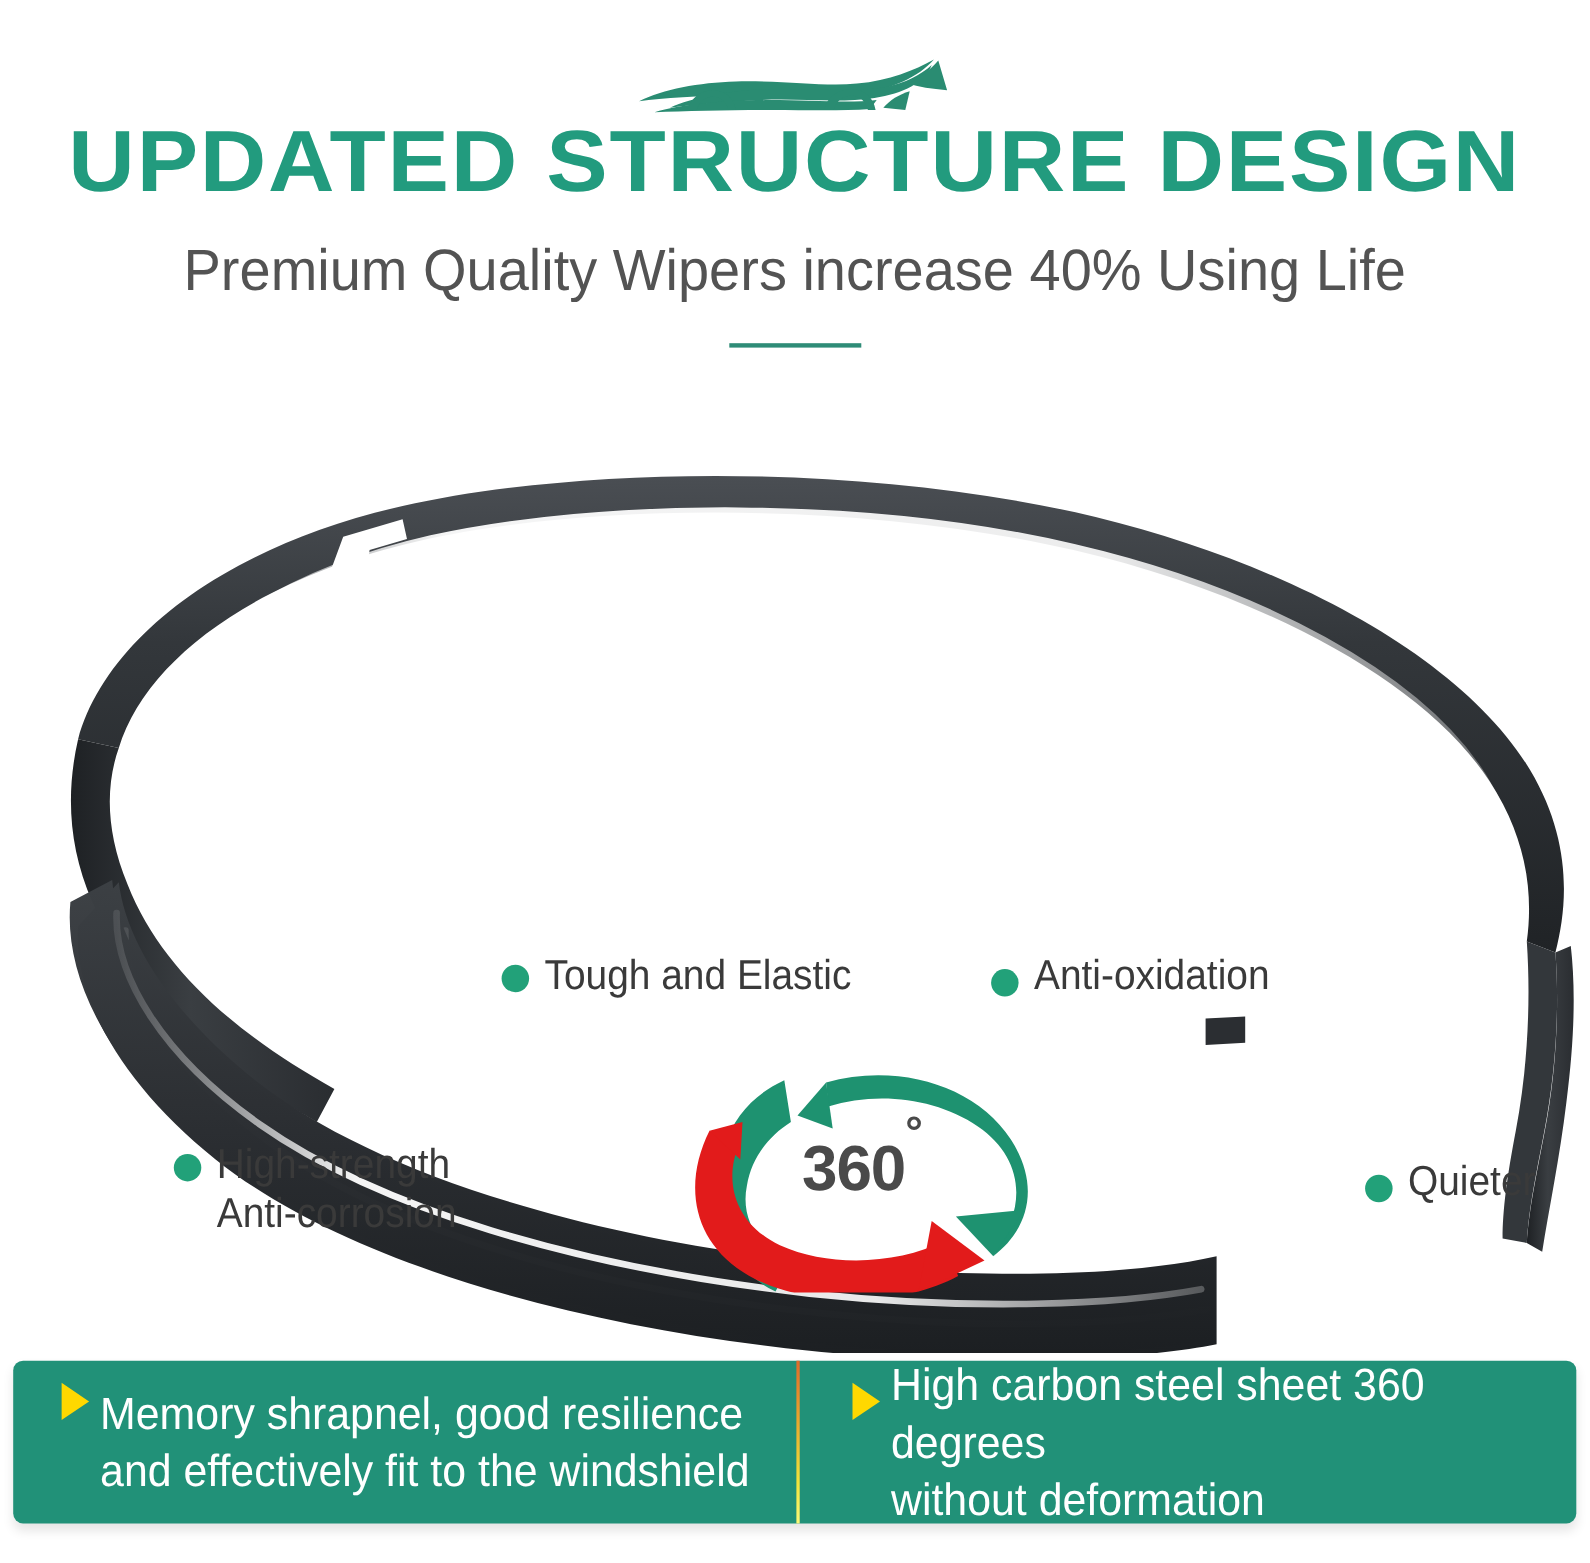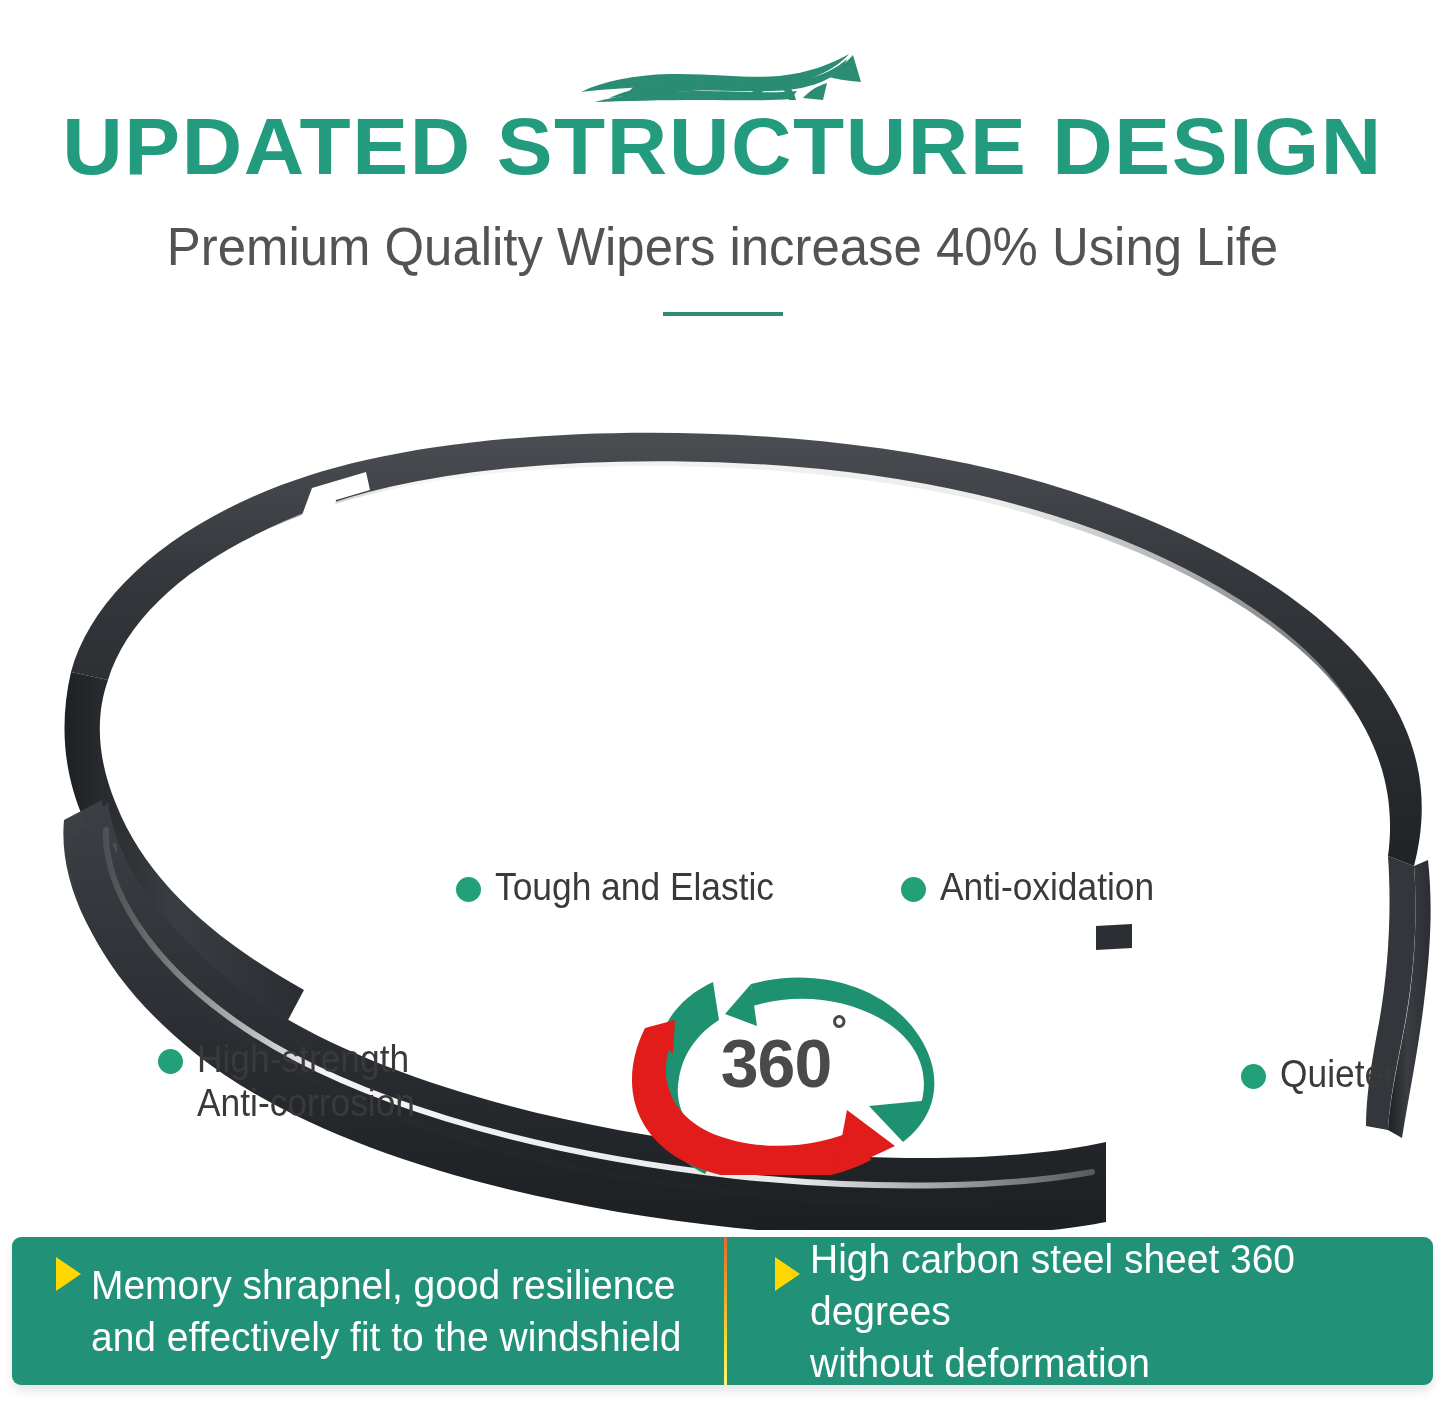--- a/index.html
+++ b/index.html
@@ -106,23 +106,23 @@
   .callout .ctext {
     font-family: "Liberation Sans Narrow", "Liberation Sans", sans-serif;
     font-weight: 400;
     font-size: 38px;
     line-height: 44px;
     color: #3A3A3A;
     transform: scaleX(0.93);
     transform-origin: left center;
   }
   #callout-tough   { left: 420px;  top: 565px; }
-  #callout-anti    { left: 865px;  top: 565px; }
+  #callout-anti    { left: 865px;  top: 565px; align-items: center; }
   #callout-high    { left: 122px;  top: 737px; }
-  #callout-quiet   { left: 1205px; top: 752px; }
+  #callout-quiet   { left: 1205px; top: 752px; align-items: center; }
 
   
   #badge-360 {
     position: absolute;
     left: 565px;
     top: 650px;
     width: 360px;
     height: 225px;
   }
   #badge-360 .badge-text {
@@ -131,21 +131,21 @@
     width: 360px;
     height: 225px;
     display: flex;
     align-items: center;
     justify-content: center;
     pointer-events: none;
   }
   #badge-360 .badge-num {
     font-family: "Liberation Sans", sans-serif;
     font-weight: 700;
-    font-size: 68px;
+    font-size: 58px;
     line-height: 78px;
     color: #4A4A4A;
     letter-spacing: -1px;
     margin-left: 6px;
   }
   #badge-360 .badge-deg {
     font-family: "Liberation Sans", sans-serif;
     font-weight: 700;
     font-size: 40px;
     line-height: 40px;

